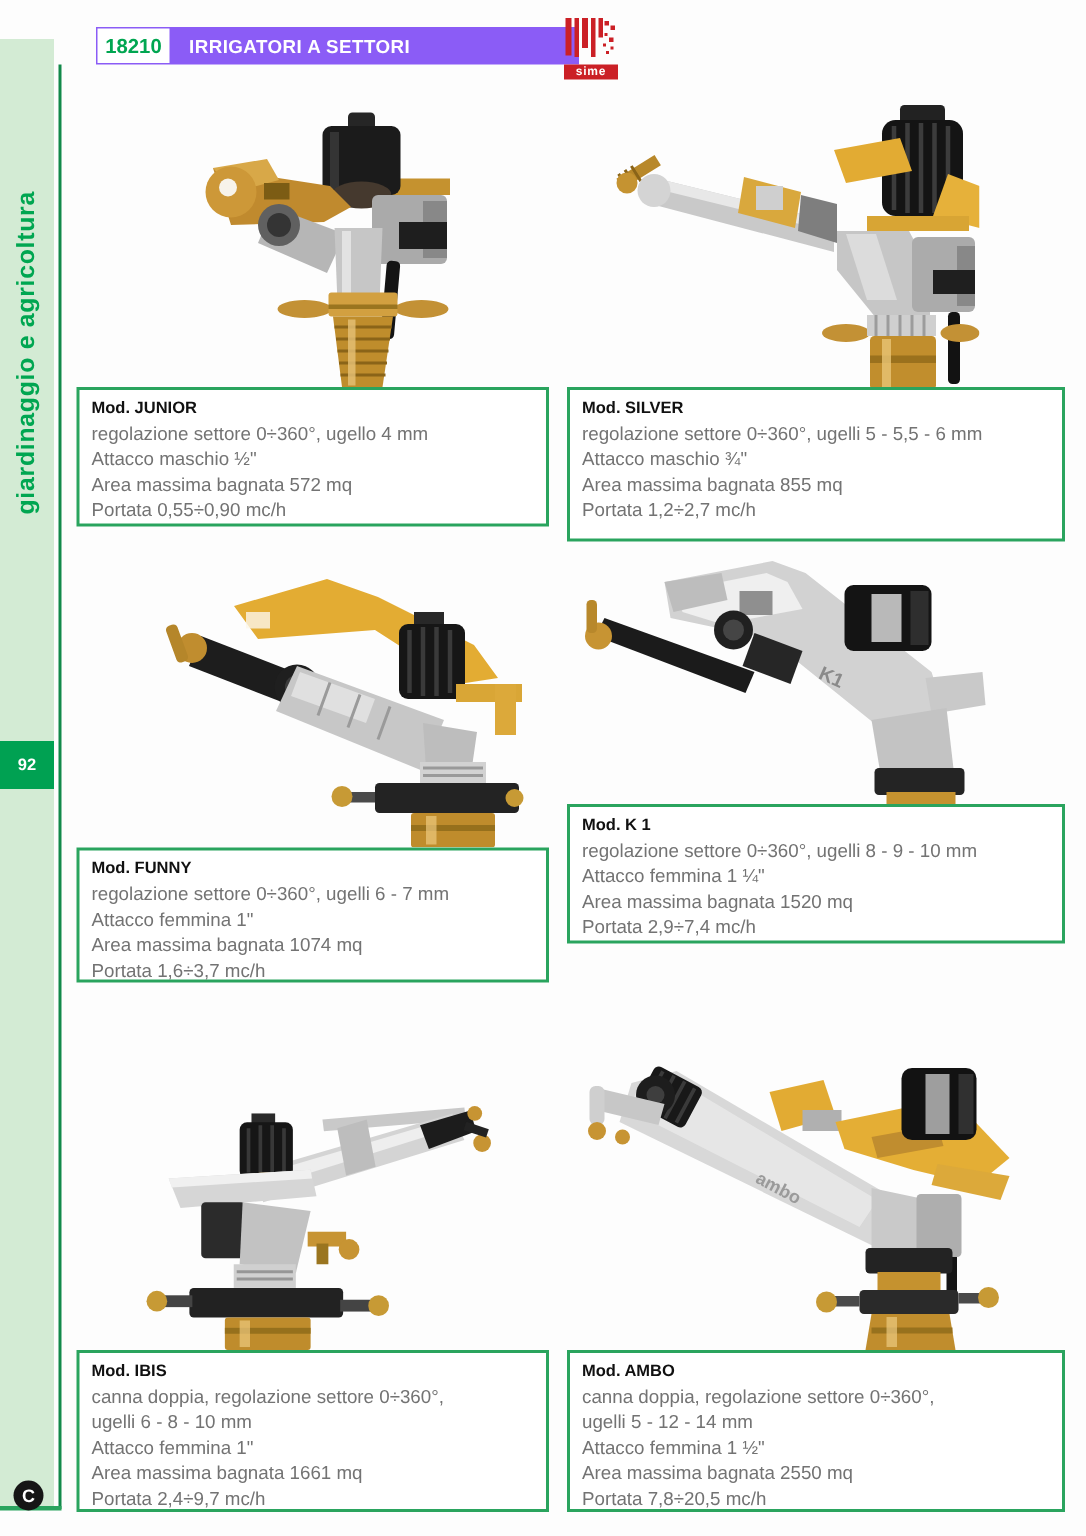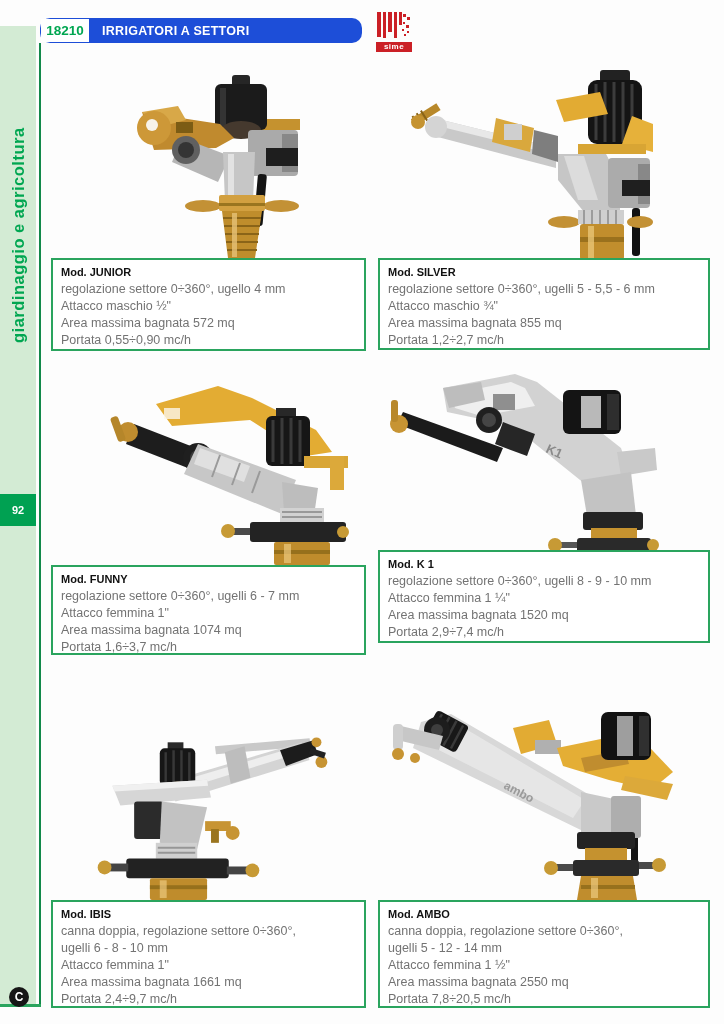--- a/index.html
+++ b/index.html
@@ -14,21 +14,21 @@
     display:flex;align-items:center;justify-content:center;
     writing-mode:vertical-rl;transform:rotate(180deg);
     color:#00a651;font-weight:bold;font-size:16.5px;letter-spacing:.5px;white-space:nowrap;}
   .page-num{position:absolute;left:0;top:494px;width:36px;height:32px;background:#00a152;
     display:flex;align-items:center;justify-content:center;color:#fff;font-weight:bold;font-size:11px;}
   .copyright{position:absolute;left:9px;top:987px;width:20px;height:20px;border-radius:50%;
     background:#161616;display:flex;align-items:center;justify-content:center;
     color:#fff;font-weight:bold;font-size:12px;}
 
   
-  .header-bar{position:absolute;left:40px;top:18px;width:322px;height:25px;background:#1d4ed8;border-radius:10px;}
+  .header-bar{position:absolute;left:64px;top:18px;width:322px;height:25px;background:#8b5cf6;}
   .header-code{position:absolute;left:1px;top:1px;width:48px;height:23px;background:#ffffff;
     display:flex;align-items:center;justify-content:center;
     color:#00a651;font-weight:bold;font-size:13.5px;}
   .header-title{position:absolute;left:62px;top:0;height:25px;display:flex;align-items:center;
     color:#ffffff;font-weight:bold;font-size:12.5px;letter-spacing:.3px;white-space:nowrap;text-align:right;}
   .logo{position:absolute;left:376px;top:11px;width:36px;height:38px;}
   .logo-label{width:36px;height:10px;background:#cb2026;display:flex;align-items:center;justify-content:center;
     color:#fff;font-weight:bold;font-size:8px;letter-spacing:.5px;line-height:10px;}
 
   
@@ -361,37 +361,37 @@
   </div>
 
   <div class="spec-box" style="left:51px;top:258px;width:315px;height:93px;">
     <div class="spec-name">Mod. JUNIOR</div>
     <div class="spec-line">regolazione settore 0÷360°, ugello 4 mm</div>
     <div class="spec-line">Attacco maschio ½"</div>
     <div class="spec-line">Area massima bagnata 572 mq</div>
     <div class="spec-line">Portata 0,55÷0,90 mc/h</div>
   </div>
 
-  <div class="spec-box" style="left:378px;top:258px;width:332px;height:92px;">
+  <div class="spec-box" style="left:378px;top:258px;width:332px;height:103px;">
     <div class="spec-name">Mod. SILVER</div>
     <div class="spec-line">regolazione settore 0÷360°, ugelli 5 - 5,5 - 6 mm</div>
     <div class="spec-line">Attacco maschio ¾"</div>
     <div class="spec-line">Area massima bagnata 855 mq</div>
     <div class="spec-line">Portata 1,2÷2,7 mc/h</div>
   </div>
 
   <div class="spec-box" style="left:51px;top:565px;width:315px;height:90px;">
     <div class="spec-name">Mod. FUNNY</div>
     <div class="spec-line">regolazione settore 0÷360°, ugelli 6 - 7 mm</div>
     <div class="spec-line">Attacco femmina 1"</div>
     <div class="spec-line">Area massima bagnata 1074 mq</div>
     <div class="spec-line">Portata 1,6÷3,7 mc/h</div>
   </div>
 
-  <div class="spec-box" style="left:378px;top:550px;width:332px;height:93px;">
+  <div class="spec-box" style="left:378px;top:536px;width:332px;height:93px;">
     <div class="spec-name">Mod. K 1</div>
     <div class="spec-line">regolazione settore 0÷360°, ugelli 8 - 9 - 10 mm</div>
     <div class="spec-line">Attacco femmina 1 ¼"</div>
     <div class="spec-line">Area massima bagnata 1520 mq</div>
     <div class="spec-line">Portata 2,9÷7,4 mc/h</div>
   </div>
 
   <div class="spec-box" style="left:51px;top:900px;width:315px;height:108px;">
     <div class="spec-name">Mod. IBIS</div>
     <div class="spec-line">canna doppia, regolazione settore 0÷360°,</div>

